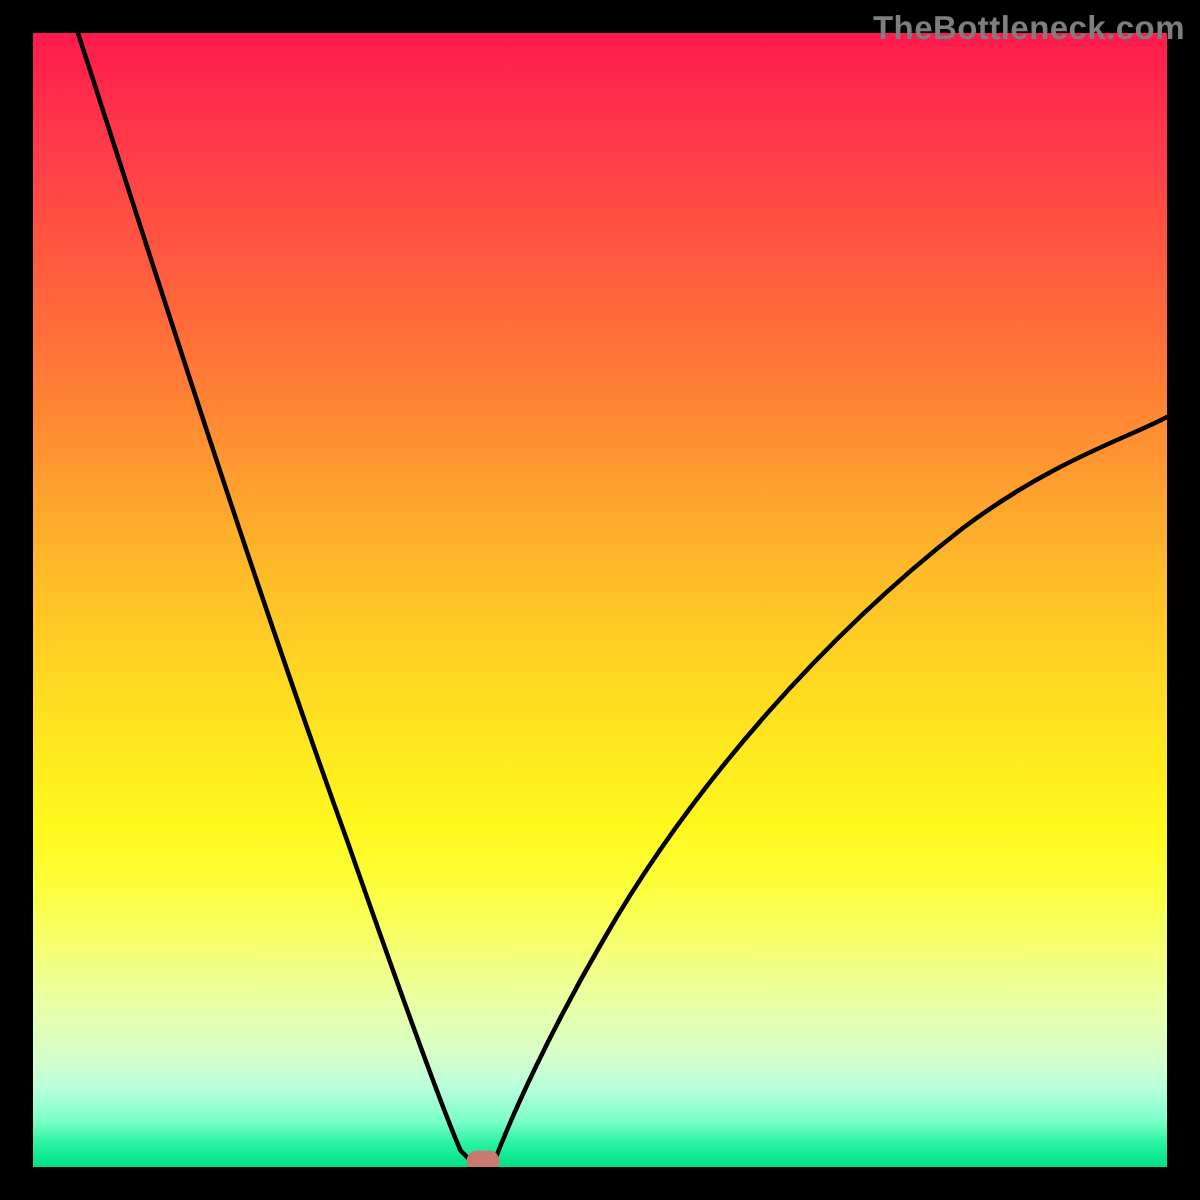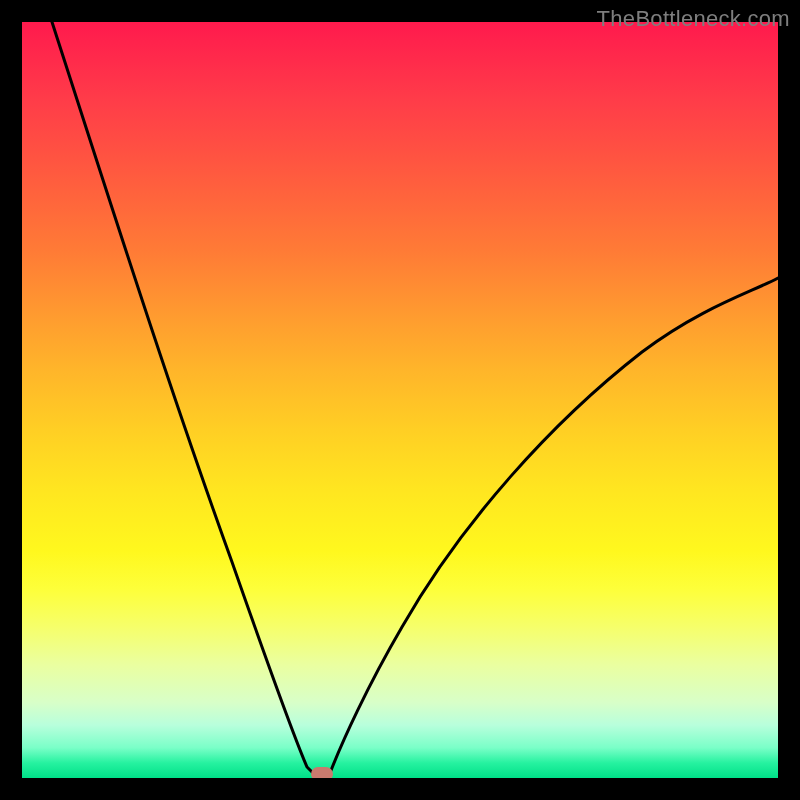--- a/index.html
+++ b/index.html
@@ -44,21 +44,21 @@
       #00e088 100%
     );
     overflow: hidden;
   }
   .watermark {
     position: absolute;
     top: 6px;
     right: 10px;
     font-family: Arial, Helvetica, sans-serif;
     font-size: 22px;
-    font-weight: 400;
+    font-weight: 700;
     color: #7e7e7e;
     letter-spacing: 0.3px;
     user-select: none;
   }
   svg.curve {
     position: absolute;
     left: 0;
     top: 0;
     width: 756px;
     height: 756px;

